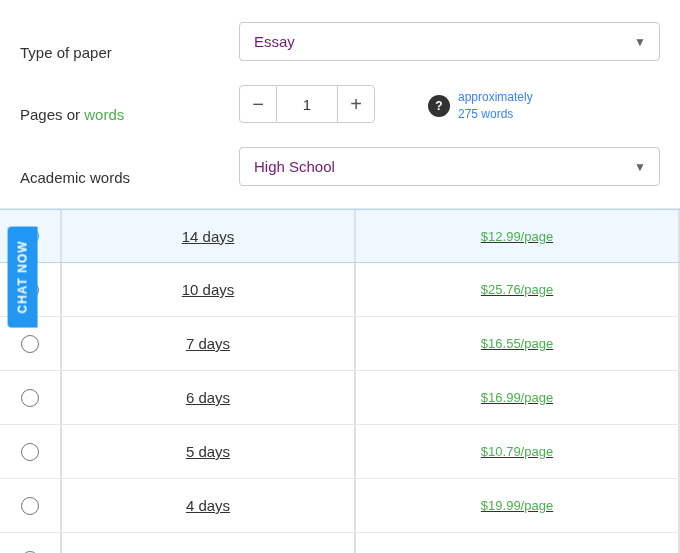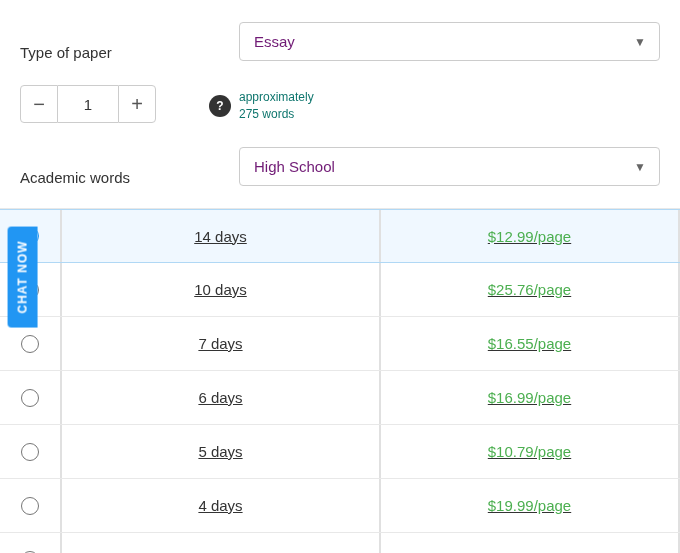--- a/index.html
+++ b/index.html
@@ -126,21 +126,21 @@
       justify-content: center;
       color: #fff;
       font-size: 12px;
       font-weight: bold;
       cursor: pointer;
       flex-shrink: 0;
     }
 
     .words-text {
       font-size: 12px;
-      color: #0f766e;
+      color: #3b82f6;
       line-height: 1.4;
     }
 
     .deadline-row {
       display: flex;
       align-items: center;
       border-bottom: 1px solid #e8e8e8;
       padding: 0;
       cursor: pointer;
       min-height: 54px;
@@ -184,24 +184,24 @@
       font-size: 15px;
       color: #333;
       padding: 14px 10px;
     }
 
     .price-cell {
       flex: 1;
       display: flex;
       align-items: center;
       justify-content: center;
-      font-size: 15px;
+      font-size: 13px;
       color: #4caf50;
       font-weight: 500;
-      padding: 14px 0;
+      padding: 14px 25px;
     }
 
     .divider-right {
       width: 2px;
       align-self: stretch;
       background: #e0e0e0;
       flex-shrink: 0;
     }
 
     
@@ -241,20 +241,24 @@
         <option>Essay</option>
         <option>Research Paper</option>
         <option>Term Paper</option>
         <option>Thesis</option>
         <option>Dissertation</option>
       </select>
     </div>
   </div>
 
   <div class="form-row">
+    <div class="form-label">
+      <span>Pages or</span>
+      <a href="#">words</a>
+    </div>
     <div class="pages-control">
       <button class="pages-btn">−</button>
       <div class="pages-value">1</div>
       <button class="pages-btn">+</button>
     </div>
     <div class="words-info">
       <div class="help-icon">?</div>
       <div class="words-text">
         <span>approximately</span><br>
         <span>275 words</span>

